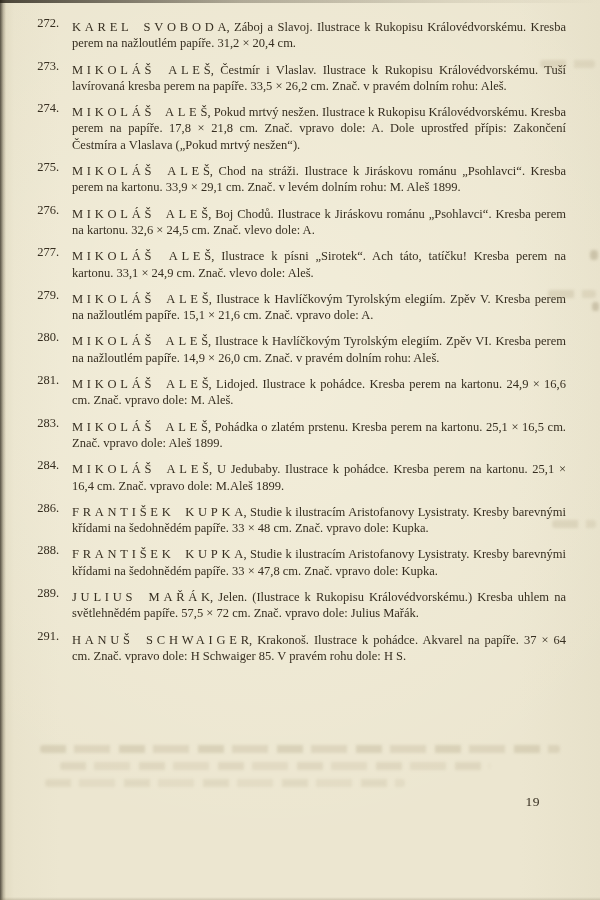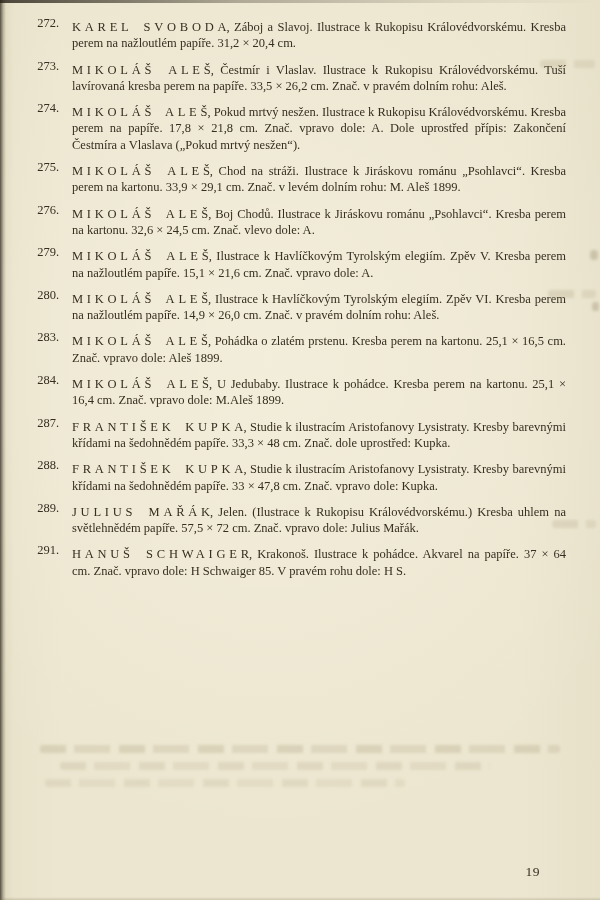--- a/index.html
+++ b/index.html
@@ -27,21 +27,21 @@
   .edge-bottom{position:absolute;left:0;bottom:0;width:600px;height:3px;
     background:linear-gradient(0deg, rgba(120,108,80,0.25), rgba(0,0,0,0));}
 
   .content{position:relative;color:#362e20;font-size:12.5px;line-height:16.3px;}
   .entry{display:flex;margin-bottom:2px;}
   .num{flex:0 0 31px;text-align:right;padding-right:9px;white-space:nowrap;}
   .body{flex:1;margin:4px;text-align:justify;}
   .artist{letter-spacing:0.30em;word-spacing:0.28em;margin-right:-0.30em;}
 
   .page-number{
-    position:absolute;right:60px;top:864px;
+    position:absolute;right:60px;top:794px;
     color:#362e20;font-size:13.5px;letter-spacing:0.5px;
   }
 
   
   .bleed{position:absolute;filter:blur(1.6px);opacity:0.55;pointer-events:none;}
   .bleed-line{height:8px;border-radius:3px;
     background:repeating-linear-gradient(90deg,
       rgba(150,134,96,0.40) 0 26px, rgba(0,0,0,0) 26px 34px,
       rgba(150,134,96,0.32) 34px 70px, rgba(0,0,0,0) 70px 79px);}
   .bleed-speck{background:rgba(125,110,75,0.5);border-radius:40%;}
@@ -70,50 +70,58 @@
   <div class="entry">
     <span class="num">275.</span>
     <p class="body"><span class="artist">MIKOLÁŠ ALEŠ</span><span>, Chod na stráži. Ilustrace k Jiráskovu románu „Psohlavci“. Kresba perem na kartonu. 33,9 × 29,1 cm. Znač. v levém dolním rohu: M. Aleš 1899.</span></p>
   </div>
 
   <div class="entry">
     <span class="num">276.</span>
     <p class="body"><span class="artist">MIKOLÁŠ ALEŠ</span><span>, Boj Chodů. Ilustrace k Jiráskovu románu „Psohlavci“. Kresba perem na kartonu. 32,6 × 24,5 cm. Znač. vlevo dole: A.</span></p>
   </div>
 
+  <div class="entry">
+    <span class="num">277.</span>
+    <p class="body"><span class="artist">MIKOLÁŠ ALEŠ</span><span>, Ilustrace k písni „Sirotek“. Ach táto, tatíčku! Kresba perem na kartonu. 33,1 × 24,9 cm. Znač. vlevo dole: Aleš.</span></p>
+  </div>
 
 
   <div class="entry">
     <span class="num">279.</span>
     <p class="body"><span class="artist">MIKOLÁŠ ALEŠ</span><span>, Ilustrace k Havlíčkovým Tyrolským elegiím. Zpěv V. Kresba perem na nažloutlém papíře. 15,1 × 21,6 cm. Znač. vpravo dole: A.</span></p>
   </div>
 
   <div class="entry">
     <span class="num">280.</span>
     <p class="body"><span class="artist">MIKOLÁŠ ALEŠ</span><span>, Ilustrace k Havlíčkovým Tyrolským elegiím. Zpěv VI. Kresba perem na nažloutlém papíře. 14,9 × 26,0 cm. Znač. v pravém dolním rohu: Aleš.</span></p>
   </div>
 
+  <div class="entry">
+    <span class="num">281.</span>
+    <p class="body"><span class="artist">MIKOLÁŠ ALEŠ</span><span>, Lidojed. Ilustrace k pohádce. Kresba perem na kartonu. 24,9 × 16,6 cm. Znač. vpravo dole: M. Aleš.</span></p>
+  </div>
 
 
   <div class="entry">
     <span class="num">283.</span>
     <p class="body"><span class="artist">MIKOLÁŠ ALEŠ</span><span>, Pohádka o zlatém prstenu. Kresba perem na kartonu. 25,1 × 16,5 cm. Znač. vpravo dole: Aleš 1899.</span></p>
   </div>
 
   <div class="entry">
     <span class="num">284.</span>
     <p class="body"><span class="artist">MIKOLÁŠ ALEŠ</span><span>, U Jedubaby. Ilustrace k pohádce. Kresba perem na kartonu. 25,1 × 16,4 cm. Znač. vpravo dole: M.Aleš 1899.</span></p>
   </div>
 
 
+  <div class="entry">
+    <span class="num">286.</span>
+    <p class="body"><span class="artist">FRANTIŠEK KUPKA</span><span>, Studie k ilustracím Aristofanovy Lysistraty. Kresby barevnými křídami na šedohnědém papíře. 33 × 48 cm. Znač. vpravo dole: Kupka.</span></p>
+  </div>
 
-  <div class="entry">
-    <span class="num">287.</span>
-    <p class="body"><span class="artist">FRANTIŠEK KUPKA</span><span>, Studie k ilustracím Aristofanovy Lysistraty. Kresby barevnými křídami na šedohnědém papíře. 33,3 × 48 cm. Znač. dole uprostřed: Kupka.</span></p>
-  </div>
 
   <div class="entry">
     <span class="num">288.</span>
     <p class="body"><span class="artist">FRANTIŠEK KUPKA</span><span>, Studie k ilustracím Aristofanovy Lysistraty. Kresby barevnými křídami na šedohnědém papíře. 33 × 47,8 cm. Znač. vpravo dole: Kupka.</span></p>
   </div>
 
   <div class="entry">
     <span class="num">289.</span>
     <p class="body"><span class="artist">JULIUS MAŘÁK</span><span>, Jelen. (Ilustrace k Rukopisu Královédvorskému.) Kresba uhlem na světlehnědém papíře. 57,5 × 72 cm. Znač. vpravo dole: Julius Mařák.</span></p>
   </div>

